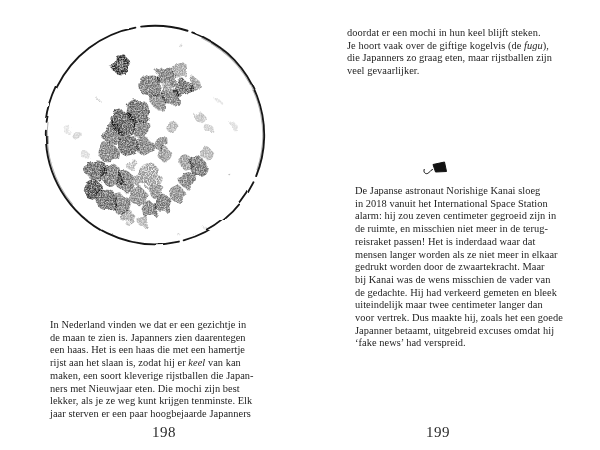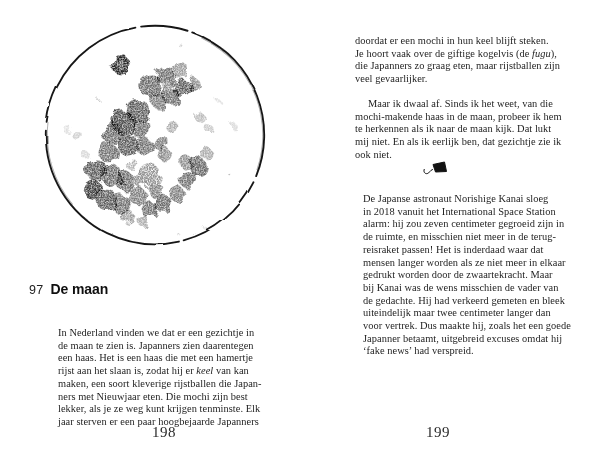--- a/index.html
+++ b/index.html
@@ -4,21 +4,21 @@
 <style>
   html,body{margin:0;padding:0}
   body{
     width:600px;height:450px;position:relative;overflow:hidden;
     background:#ffffff;color:#1c1c1c;
     font-family:"Liberation Serif","DejaVu Serif",serif;
   }
   .page{position:absolute;top:0;bottom:0}
   .page.left{left:0;width:300px}
   .page.right{left:300px;width:300px}
-  p{margin:12px}
+  p{margin:4px}
   .body{
     white-space:pre;
     font-size:10.4px;
     line-height:12.7px;
     letter-spacing:.05px;
     color:#1e1e1e;
   }
   em{font-style:italic}
   .moon{position:absolute;left:38px;top:16px;width:234px;height:238px}
   .chapter{
@@ -119,48 +119,40 @@
         <circle cx="202" cy="112" r="3" fill-opacity=".12"></circle>
         <circle cx="186" cy="86" r="2" fill-opacity=".1"></circle>
         <circle cx="148" cy="30" r="2" fill-opacity=".15"></circle>
         <circle cx="172" cy="216" r="2" fill-opacity=".1"></circle>
         <circle cx="196" cy="160" r="1.2" fill-opacity=".25"></circle>
         <circle cx="62" cy="84" r="1.2" fill-opacity=".2"></circle>
         <circle cx="146" cy="224" r="1.2" fill-opacity=".2"></circle>
       </g>
     </svg>
 
-    <div class="chapter">
-      <span class="chnum">97</span><span class="chtitle">De maan</span>
-    </div>
 
     <p class="body lbody"><span>In Nederland vinden we dat er een gezichtje in
 de maan te zien is. Japanners zien daarentegen
 een haas. Het is een haas die met een hamertje
 rijst aan het slaan is, zodat hij er </span><em>keel</em><span> van kan
 maken, een soort kleverige rijstballen die Japan-
 ners met Nieuwjaar eten. Die mochi zijn best
 lekker, als je ze weg kunt krijgen tenminste. Elk
 jaar sterven er een paar hoogbejaarde Japanners</span></p>
 
     <div class="pagenum left-num">198</div>
   </section>
 
   <section class="page right">
 
     <div class="rtext">
       <p class="body"><span>doordat er een mochi in hun keel blijft steken.
 Je hoort vaak over de giftige kogelvis (de </span><em>fugu</em><span>),
 die Japanners zo graag eten, maar rijstballen zijn
 veel gevaarlijker.</span></p>
-      <p class="body para2"><span>Maar ik dwaal af. Sinds ik het weet, van die
-mochi-makende haas in de maan, probeer ik hem
-te herkennen als ik naar de maan kijk. Dat lukt
-mij niet. En als ik eerlijk ben, dat gezichtje zie ik
-ook niet.</span></p>
     </div>
 
     <svg class="ornament" viewBox="0 0 28 18" xmlns="http://www.w3.org/2000/svg" aria-hidden="true">
       <path d="M10.5,10.5 C7.5,11.5 7.6,14.2 5.2,14.6 C2.8,15 1.2,12.8 2.2,10.4" fill="none" stroke="#121212" stroke-width="1" stroke-linecap="round"></path>
       <path d="M11,5.5 L22.5,3 L24.5,12.5 L13.5,13 Z" fill="#121212" stroke="#121212" stroke-width="1" stroke-linejoin="round"></path>
     </svg>
 
     <p class="body rbot"><span>De Japanse astronaut Norishige Kanai sloeg
 in 2018 vanuit het International Space Station
 alarm: hij zou zeven centimeter gegroeid zijn in

